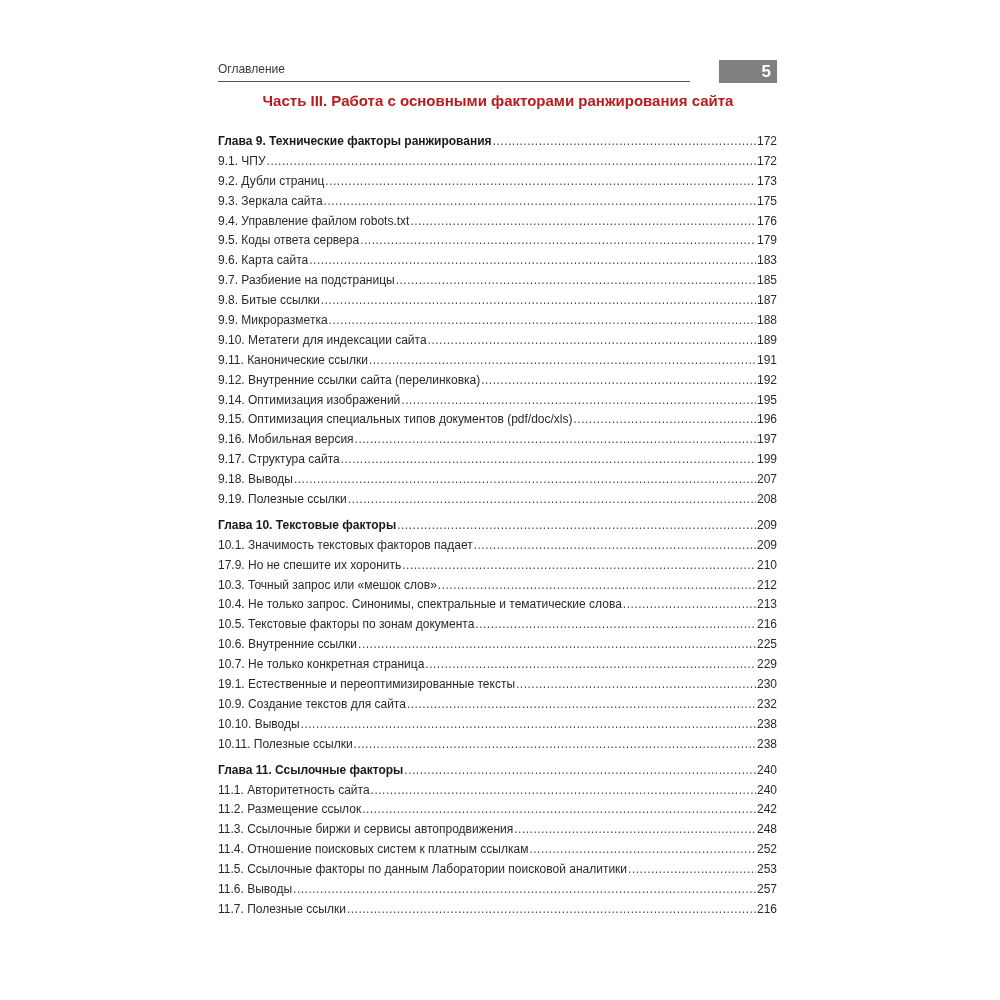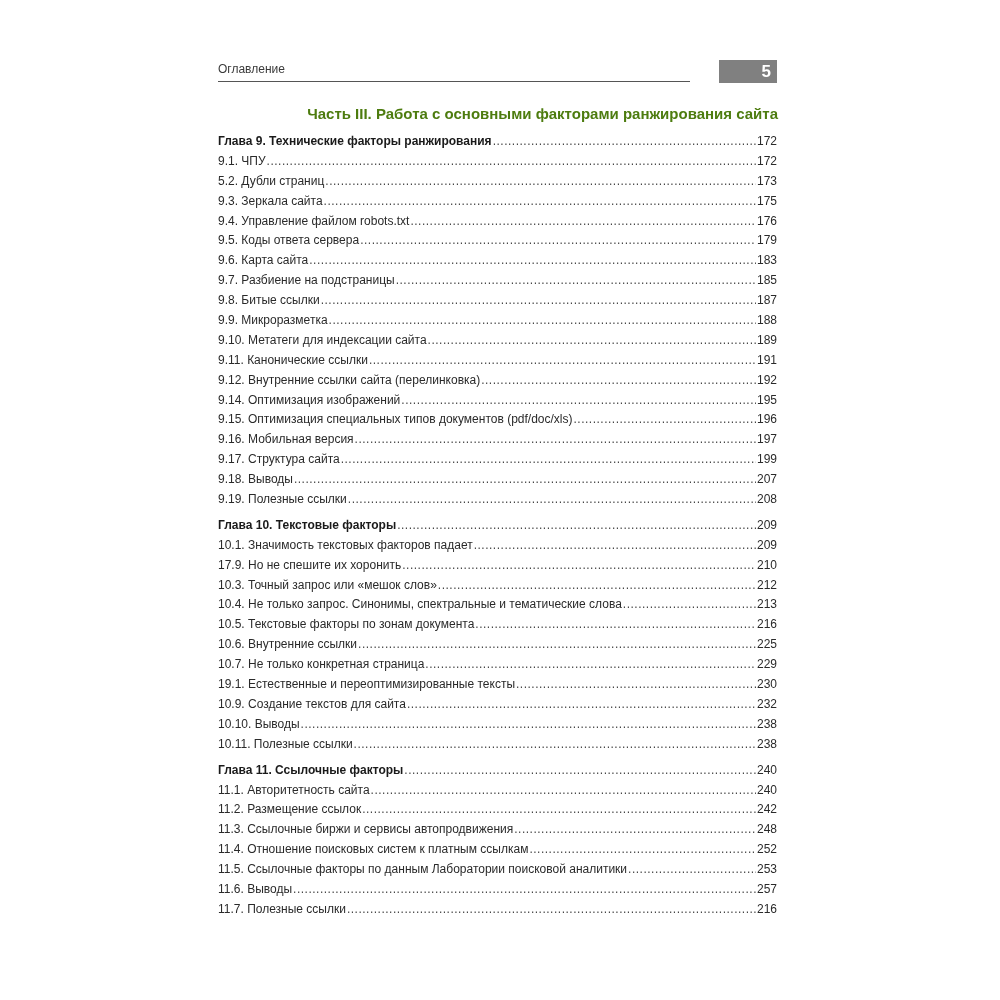--- a/index.html
+++ b/index.html
@@ -4,22 +4,22 @@
 <style>
   html, body { margin: 0; padding: 0; background: #ffffff; }
   body { width: 1000px; height: 1000px; position: relative; overflow: hidden;
          font-family: "Liberation Sans", sans-serif; color: #2a2a2a; }
   .header { position: absolute; left: 218px; top: 60px; width: 560px; height: 24px; }
   .header-title { position: absolute; left: 0; top: 2px; font-size: 12px; color: #3a3a3a; }
   .header-rule { position: absolute; left: 0; top: 21px; width: 472px; height: 1px; background: #555; }
   .page-box { position: absolute; left: 501px; top: 0; width: 58px; height: 23px; background: #808080;
               color: #fff; font-weight: bold; font-size: 17px; text-align: right; box-sizing: border-box;
               padding-right: 6px; line-height: 23px; }
-  .part-title { position: absolute; left: 218px; top: 105px; width: 560px; text-align: right;
-                font-weight: bold; font-size: 15px; color: #4d7c0f; }
+  .part-title { position: absolute; left: 218px; top: 92px; width: 560px; text-align: center;
+                font-weight: bold; font-size: 15px; color: #b91c1c; }
   .toc { position: absolute; left: 218px; top: 132px; width: 559px; }
   .chapter { margin-bottom: 6px; }
   .entry { display: flex; align-items: baseline; height: 19.9px; font-size: 12px; line-height: 19.9px; white-space: nowrap; }
   .entry.bold .label { font-weight: bold; color: #1a1a1a; }
   .label { flex: 0 0 auto; }
   .dots { flex: 1 1 auto; overflow: hidden; color: #444; letter-spacing: 0.5px; margin: 0 1px; }
   .dots::before { content: "........................................................................................................................................................................................................"; }
   .page { flex: 0 0 auto; }
 </style>
 </head>
@@ -39,21 +39,21 @@
         <span class="label">Глава 9. Технические факторы ранжирования</span>
         <span class="dots"></span>
         <span class="page">172</span>
       </div>
       <div class="entry">
         <span class="label">9.1. ЧПУ</span>
         <span class="dots"></span>
         <span class="page">172</span>
       </div>
       <div class="entry">
-        <span class="label">5.2. Дубли страниц</span>
+        <span class="label">9.2. Дубли страниц</span>
         <span class="dots"></span>
         <span class="page">173</span>
       </div>
       <div class="entry">
         <span class="label">9.3. Зеркала сайта</span>
         <span class="dots"></span>
         <span class="page">175</span>
       </div>
       <div class="entry">
         <span class="label">9.4. Управление файлом robots.txt</span>

